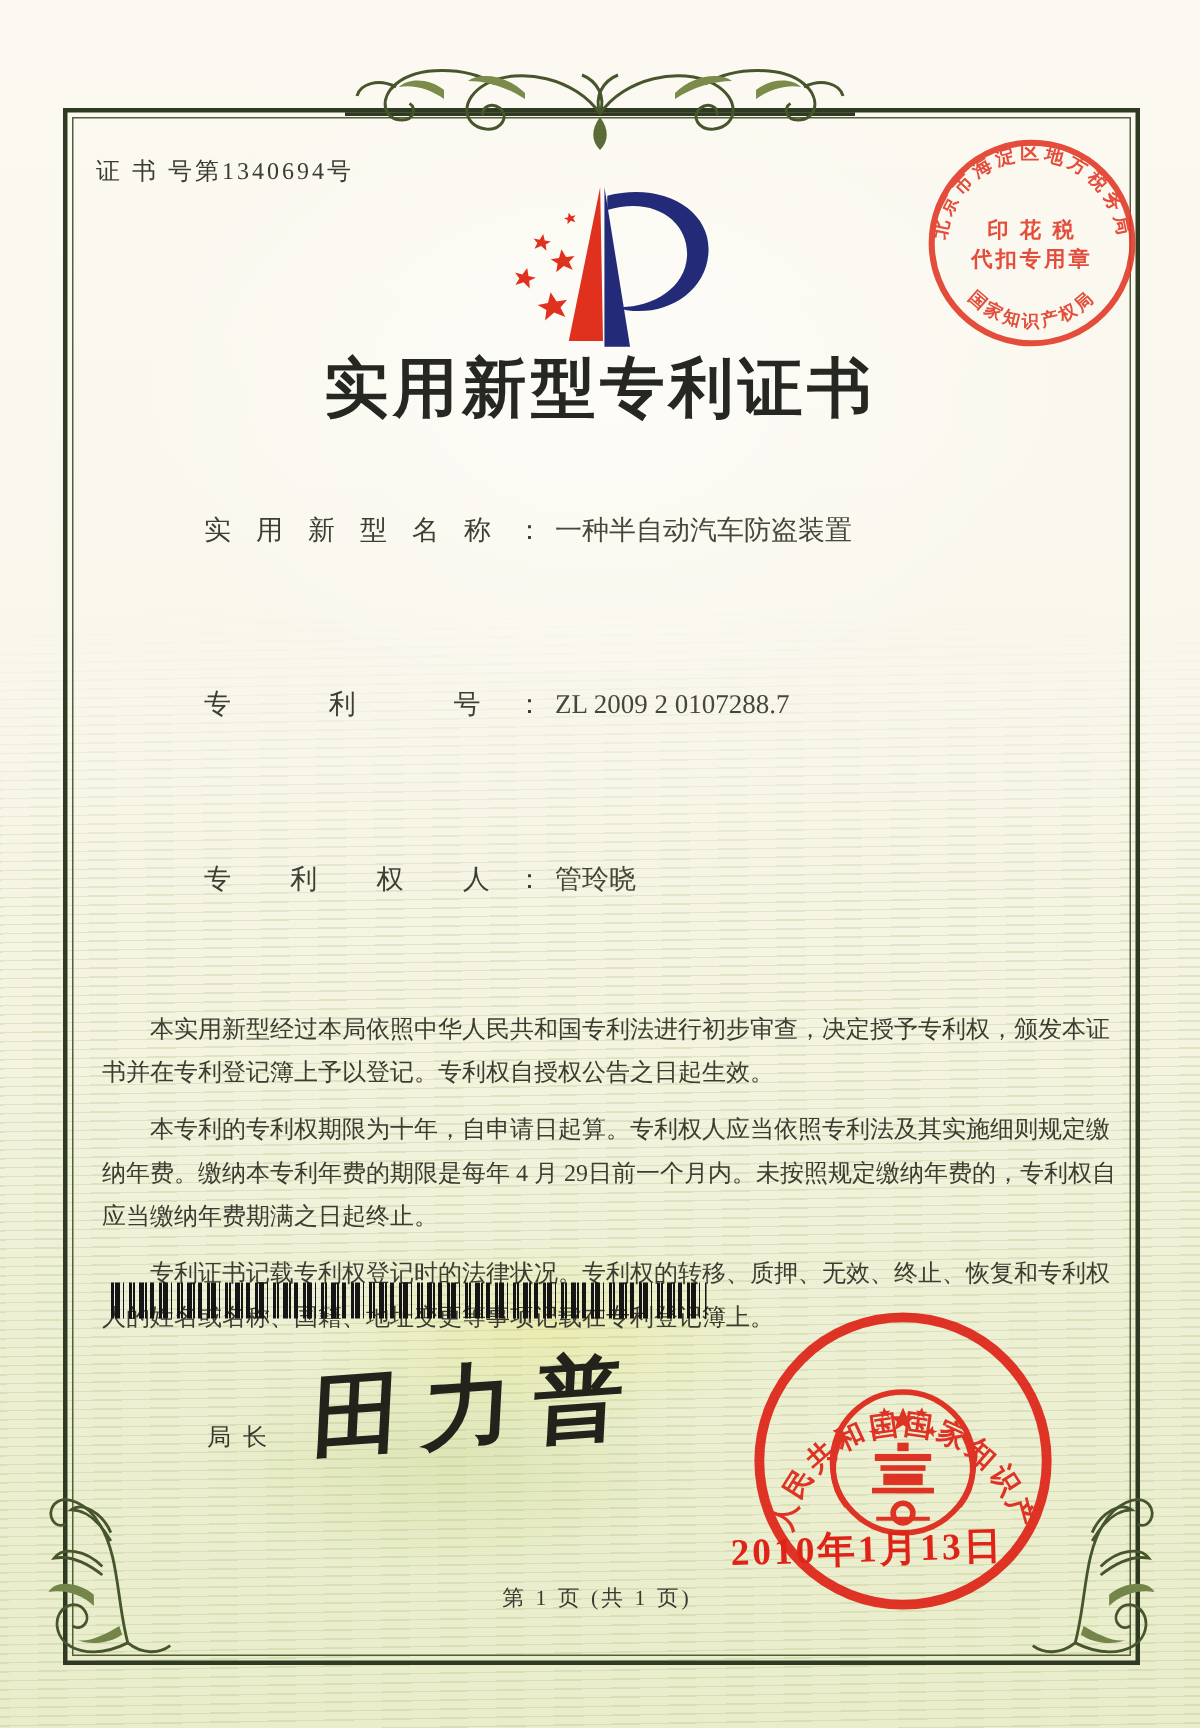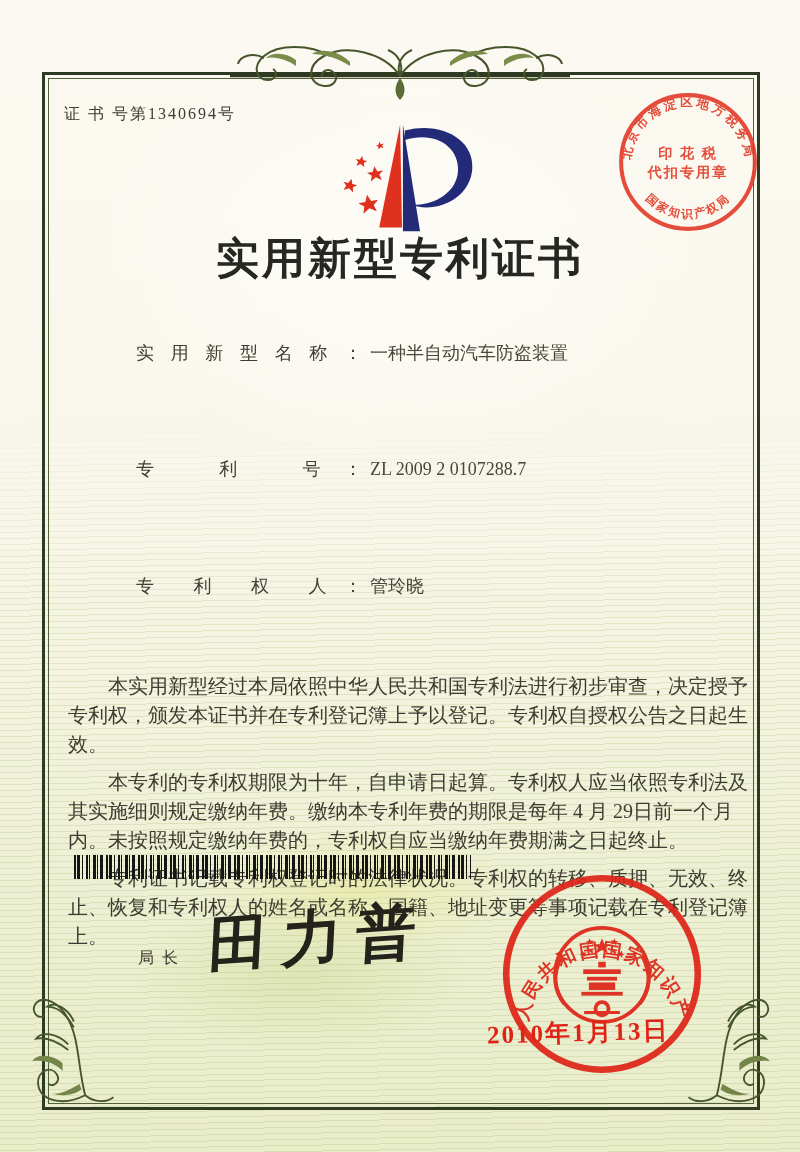--- a/index.html
+++ b/index.html
@@ -27,21 +27,21 @@
   .corner-br{position:absolute;left:682px;top:984px;width:96px;height:132px;transform:scaleX(-1);}
   .cert-no{position:absolute;left:64px;top:104px;font-size:16px;letter-spacing:2px;color:#3c3c32;}
   .logo{position:absolute;left:326px;top:118px;width:152px;height:120px;}
   .tax-stamp{position:absolute;left:612px;top:86px;width:152px;height:152px;opacity:.9;}
   .title{position:absolute;left:0;top:230px;width:100%;text-align:center;
     font-size:43px;font-weight:bold;letter-spacing:3px;color:#262622;}
   .field{position:absolute;left:88px;font-size:18px;color:#44443a;white-space:nowrap;}
   .field-label{display:inline-block;width:226px;text-align:justify;text-align-last:justify;color:#3e3e33;margin-left:48px;}
   .field-value{margin-left:8px;color:#474739;}
   .f1{top:341px}.f2{top:399px}.f3{top:457px}.f4{top:516px}.f5{top:574px}.f6{top:632px}
-  .body-text{position:absolute;left:68px;top:672px;width:680px;font-size:20px;
+  .body-text{position:absolute;left:68px;top:672px;width:680px;font-size:16px;
     line-height:29px;color:#3c3c30;}
   .body-text p{margin:0 0 9px 0;text-indent:2em;}
   .barcode{position:absolute;left:74px;top:855px;width:397px;height:24px;
     background:repeating-linear-gradient(90deg,
       #151515 0 2px, transparent 2px 3px,
       #151515 3px 6px, transparent 6px 8px,
       #151515 8px 9px, transparent 9px 12px,
       #151515 12px 14px, transparent 14px 15px,
       #151515 15px 16px, transparent 16px 19px,
       #151515 19px 22px, transparent 22px 23px,
@@ -187,14 +187,15 @@
       </g>
       <path d="M72,96 C63,114 63,132 75,147" fill="none" stroke="#dd2417" stroke-width="4"></path>
       <path d="M158,96 C167,114 167,132 155,147" fill="none" stroke="#dd2417" stroke-width="4"></path>
       <circle cx="115" cy="152" r="7" fill="none" stroke="#dd2417" stroke-width="4"></circle>
       <path d="M96,156 H134" stroke="#dd2417" stroke-width="3" fill="none"></path>
     </g>
   </svg>
 
   <div class="seal-date">2010年1月13日</div>
 
+  <div class="footer">第 1 页 (共 1 页)</div>
 
 </div>
 
 </body></html>

